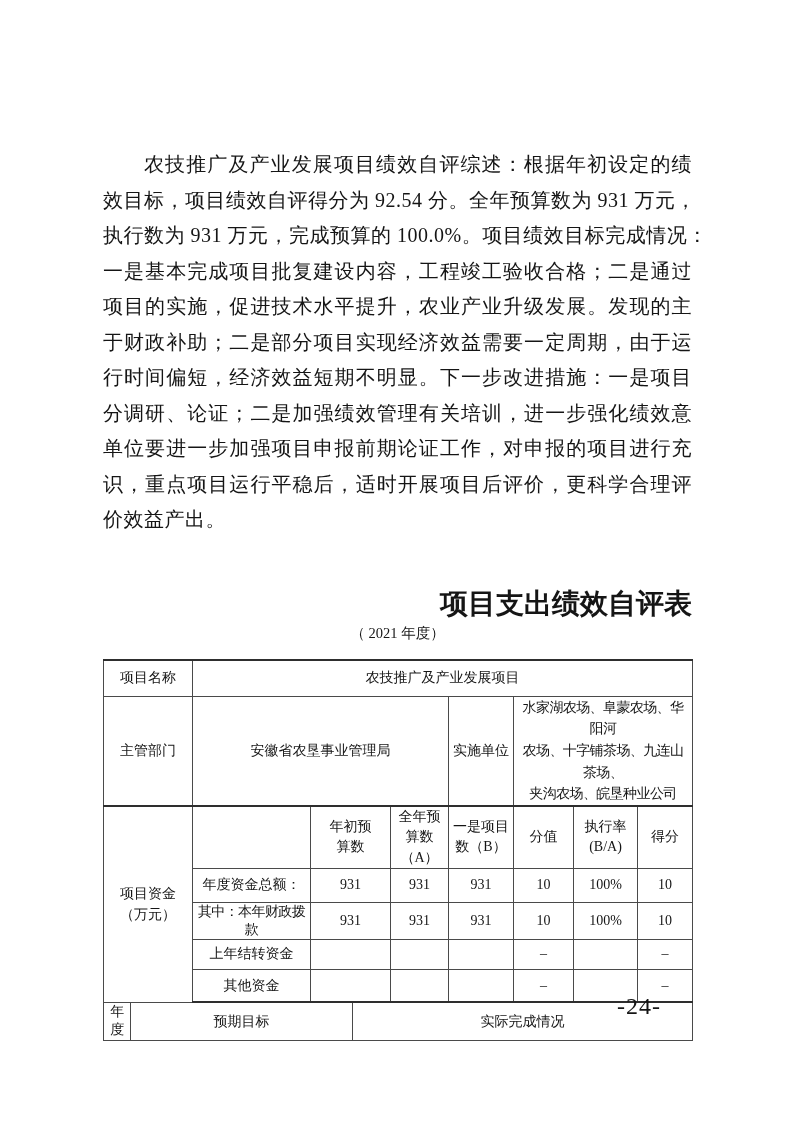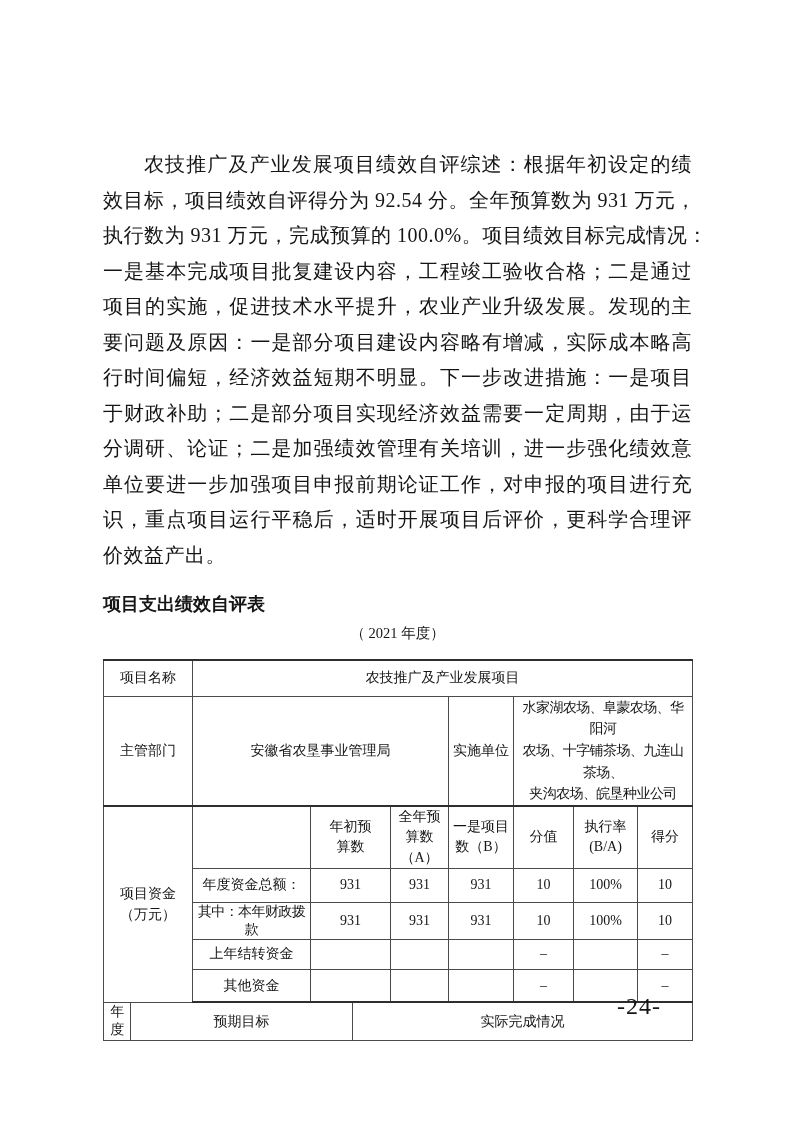--- a/index.html
+++ b/index.html
@@ -22,23 +22,23 @@
     text-align:justify;
     text-align-last:justify;
     letter-spacing:0.5px;
   }
   .para-line.first { text-indent:41px; }
   .para-line.last  { text-align-last:left; }
 
   
   .tbl-title {
     position:absolute; left:103px; top:590px; width:589px;
-    margin:0; text-align:left;
+    margin:0; text-align:right;
     font-family:"Liberation Sans","DejaVu Sans",sans-serif;
-    font-weight:bold; font-size:18px; line-height:28px;
+    font-weight:bold; font-size:28px; line-height:28px;
   }
   .tbl-subtitle {
     position:absolute; left:103px; top:623px; width:589px;
     text-align:center; font-size:14.5px; line-height:20px;
   }
 
   
   table.selfeval {
     position:absolute; left:103px; top:659px; width:589px;
     border-collapse:collapse; table-layout:fixed;
@@ -71,23 +71,22 @@
 <body>
 
 <div class="page">
 
   <div class="summary">
     <div class="para-line first">农技推广及产业发展项目绩效自评综述：根据年初设定的绩</div>
     <div class="para-line">效目标，项目绩效自评得分为 92.54 分。全年预算数为 931 万元，</div>
     <div class="para-line">执行数为 931 万元，完成预算的 100.0%。项目绩效目标完成情况：</div>
     <div class="para-line">一是基本完成项目批复建设内容，工程竣工验收合格；二是通过</div>
     <div class="para-line">项目的实施，促进技术水平提升，农业产业升级发展。发现的主</div>
-    <div class="para-line">要问题及原因：一是部分项目建设内容略有增减，实际成本略高</div>
+    <div class="para-line">于财政补助；二是部分项目实现经济效益需要一定周期，由于运</div>
     <div class="para-line">行时间偏短，经济效益短期不明显。下一步改进措施：一是项目</div>
-    <div class="para-line">于财政补助；二是部分项目实现经济效益需要一定周期，由于运</div>
     <div class="para-line">分调研、论证；二是加强绩效管理有关培训，进一步强化绩效意</div>
     <div class="para-line">单位要进一步加强项目申报前期论证工作，对申报的项目进行充</div>
     <div class="para-line">识，重点项目运行平稳后，适时开展项目后评价，更科学合理评</div>
     <div class="para-line last">价效益产出。</div>
   </div>
 
   <h1 class="tbl-title">项目支出绩效自评表</h1>
   <div class="tbl-subtitle">（ 2021 年度）</div>
 
   <table class="selfeval">

